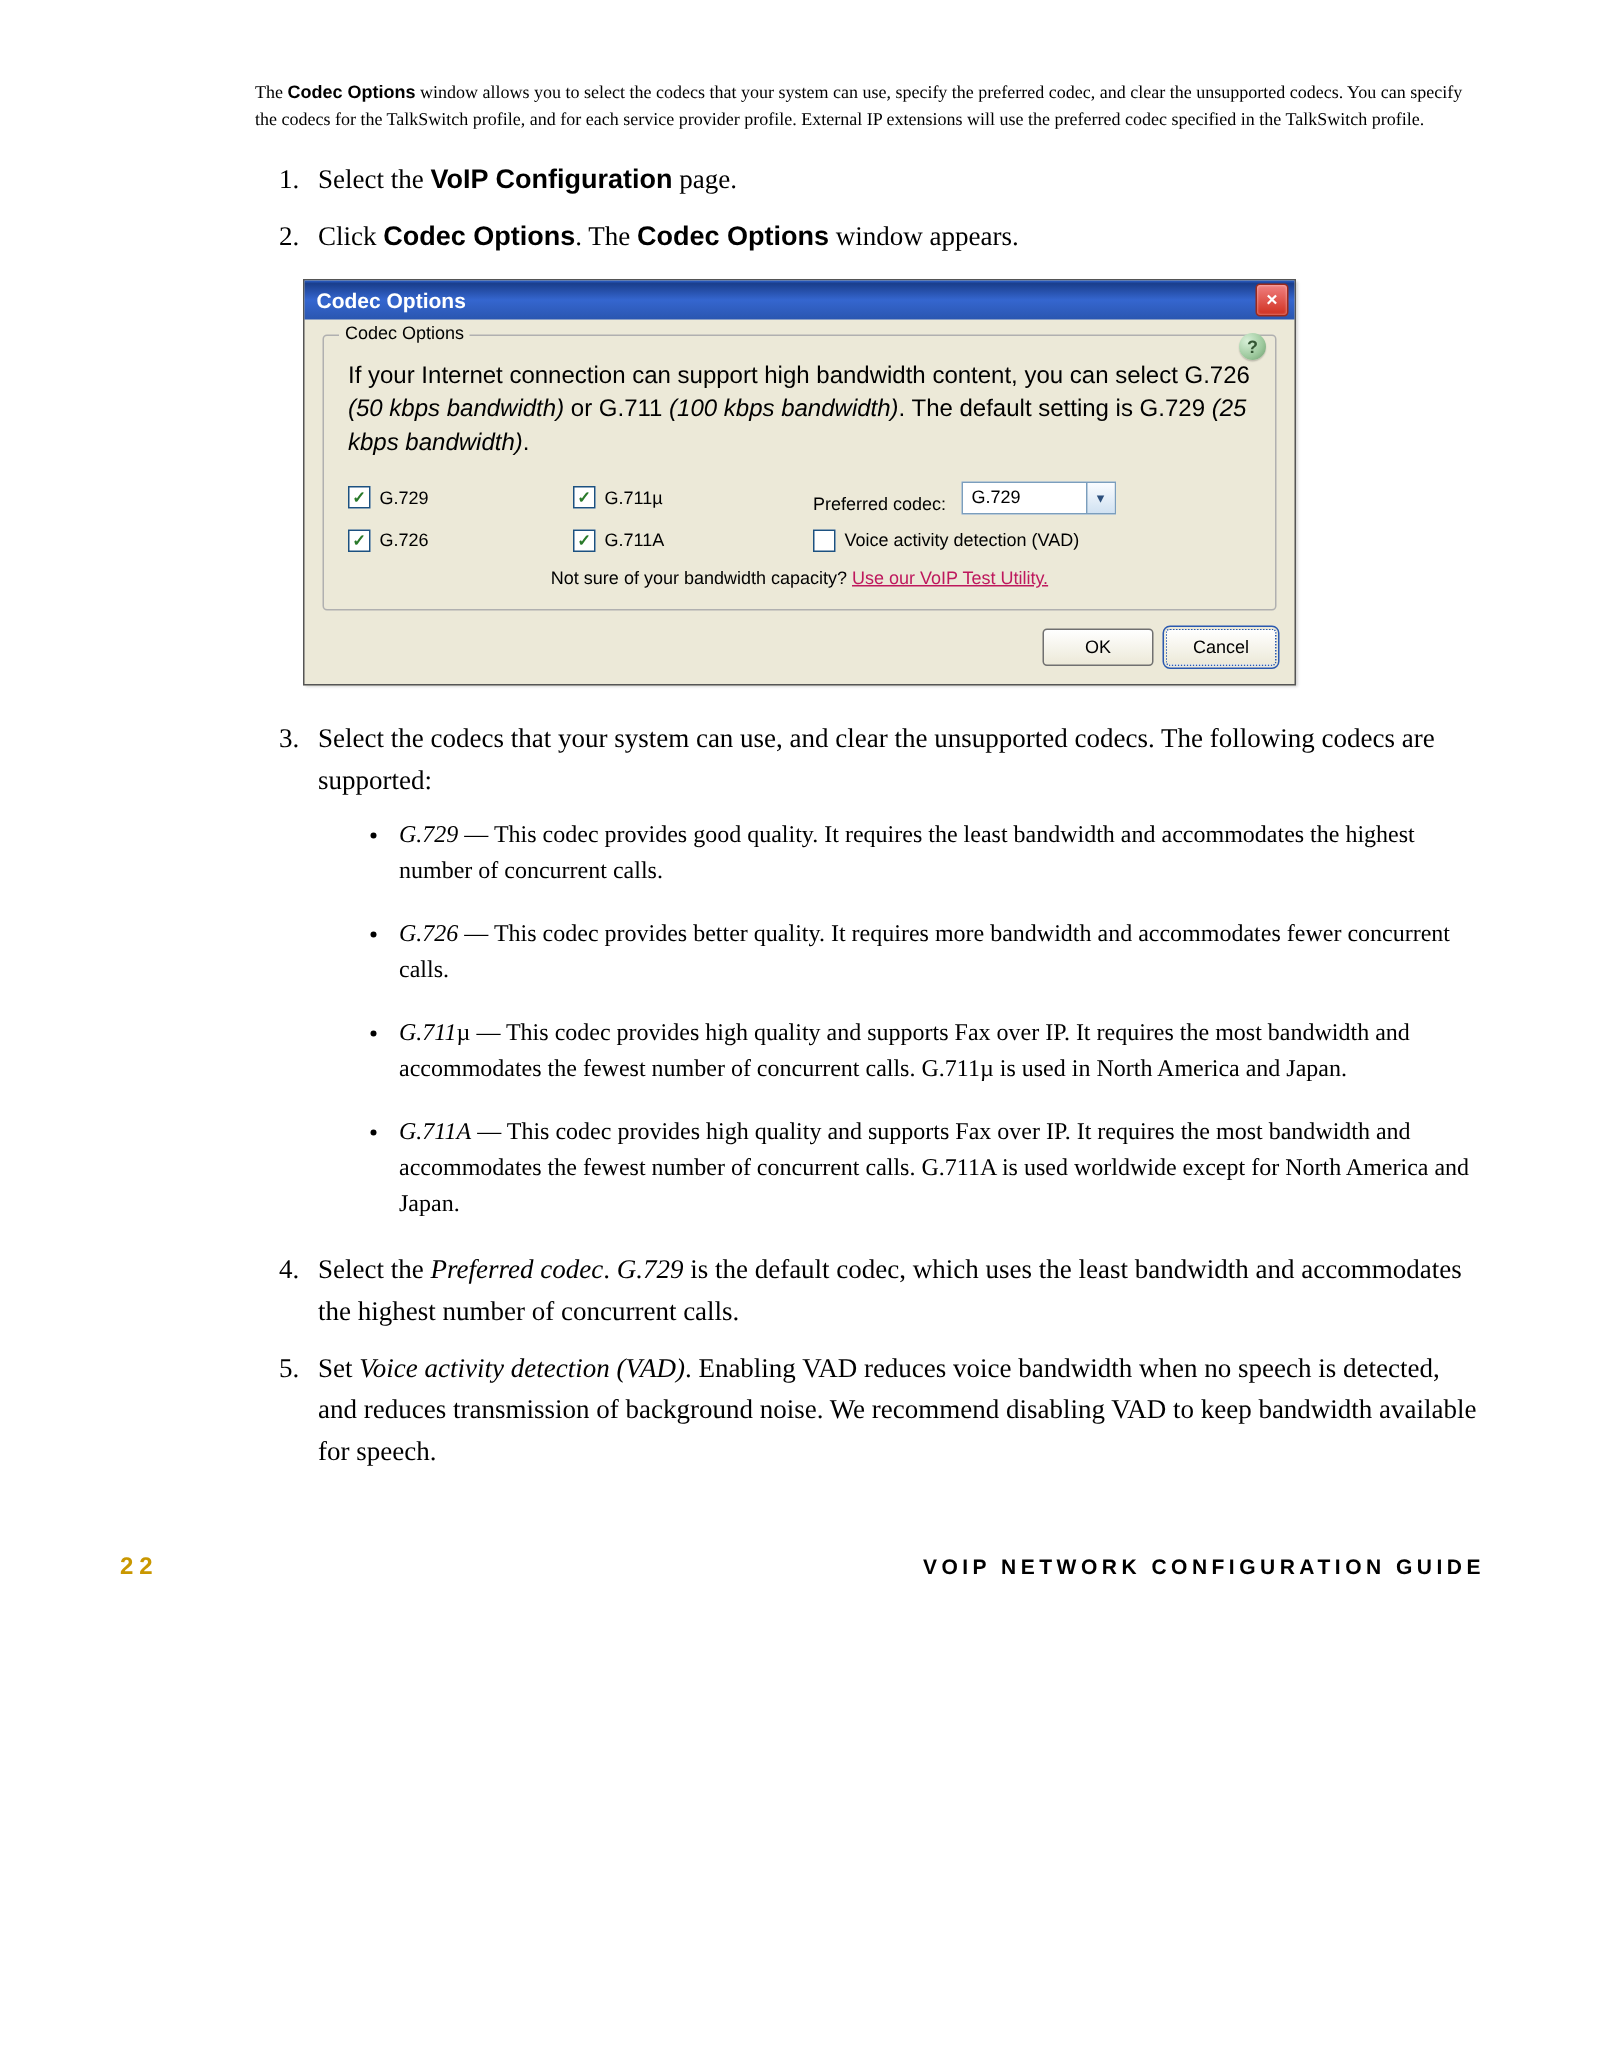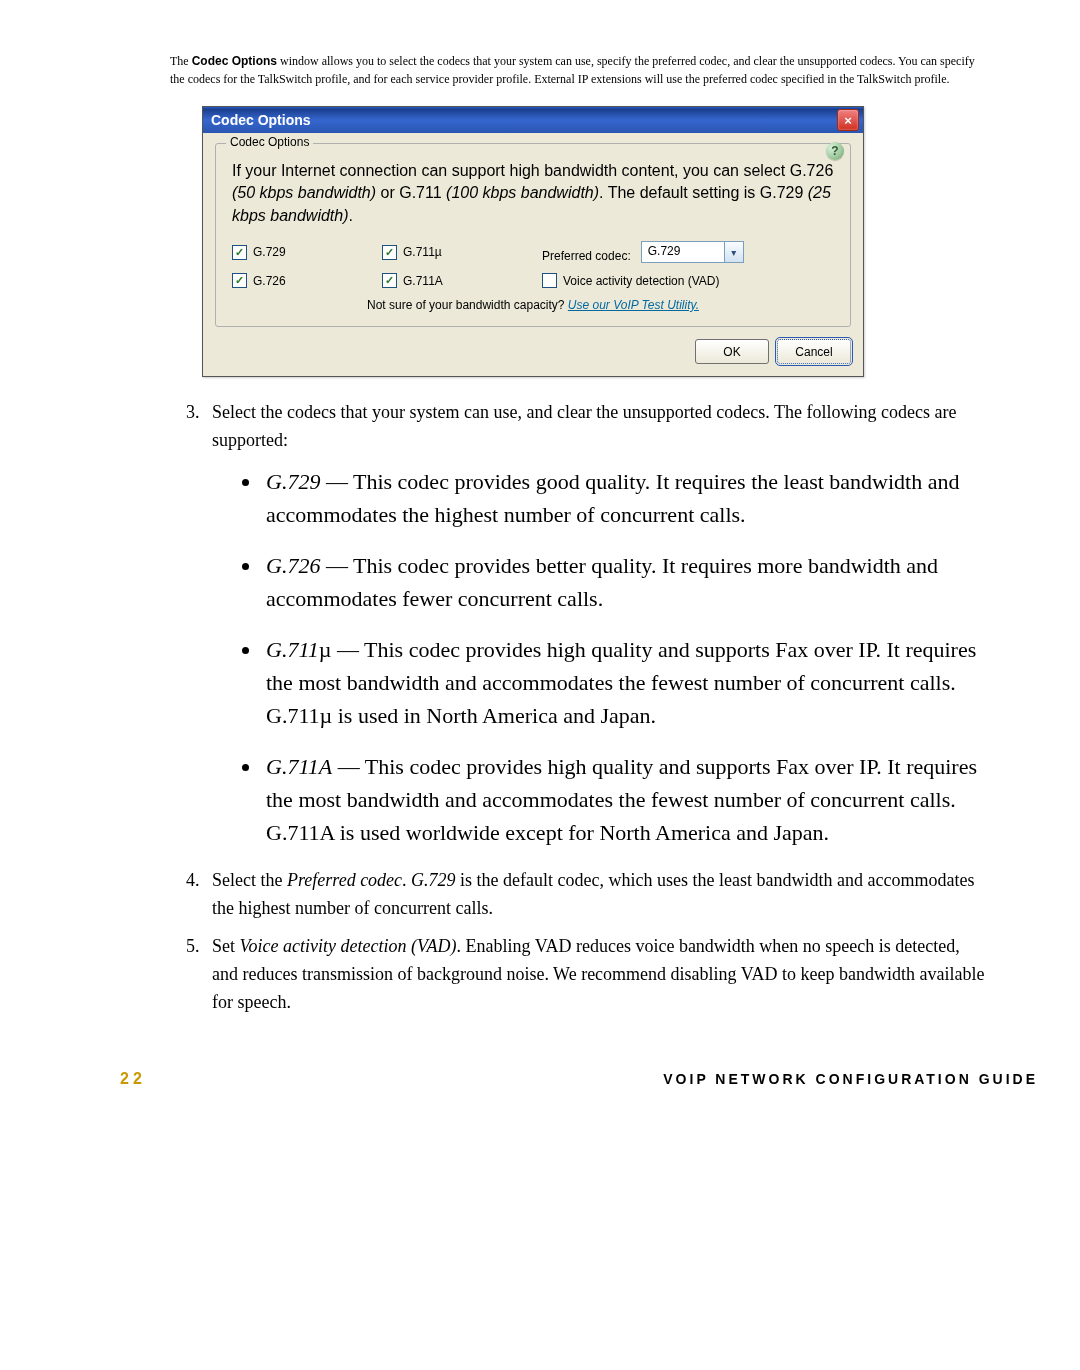--- a/index.html
+++ b/index.html
@@ -156,21 +156,21 @@
     background: linear-gradient(to bottom, #fafcff, #d1e2f2);
     border-left: 1px solid #7b9ebd;
     display: flex; align-items: center; justify-content: center;
     font-size: 10px; color: #2c4f7c;
   }
   .hint {
     text-align: center;
     font-size: 12px;
     margin-top: 10px;
   }
-  .hint .link { color: #0369a1; text-decoration: underline; cursor: pointer; font-style: italic; }
+  .hint .link { color: #be185d; text-decoration: underline; cursor: pointer; }
   .dialog-buttons {
     display: flex;
     justify-content: flex-end;
     gap: 8px;
     margin-top: 12px;
   }
   .winbtn {
     min-width: 72px;
     height: 23px;
     border: 1px solid #707070;
@@ -184,33 +184,32 @@
     border: 1px dotted #2a59b0;
     outline: 1px solid #2a59b0;
     outline-offset: 1px;
   }
   ul.bullets {
     list-style: disc;
     padding-left: 28px;
     margin: 10px 0 16px 22px;
   }
   ul.bullets > li {
-    font-size: 22px;
+    font-size: 16px;
     line-height: 1.5;
     padding-left: 4px;
     margin-bottom: 18px;
   }
   .ital { font-style: italic; }
   .footer {
     display: flex;
     justify-content: space-between;
     align-items: baseline;
-    padding: 0 42px 40px 80px;
+    padding: 0 90px 40px 80px;
     font-family: 'Trebuchet MS', Verdana, sans-serif;
-    margin-left: 40px;
   }
   .page-num {
     color: #c99700;
     font-weight: bold;
     letter-spacing: 4px;
     font-size: 16px;
   }
   .footer-title {
     color: #000000;
     font-weight: bold;
@@ -220,20 +219,28 @@
 </style>
 </head>
 <body>
 
 <div class="page">
 
   <p class="body-text">
     <span>The </span><span class="bold">Codec Options</span><span> window allows you to select the codecs that your system can use, specify the preferred codec, and clear the unsupported codecs. You can specify the codecs for the TalkSwitch profile, and for each service provider profile. External IP extensions will use the preferred codec specified in the TalkSwitch profile.</span>
   </p>
 
+  <ol class="numbered">
+    <li>
+      <span>Select the </span><span class="bold">VoIP Configuration</span><span> page.</span>
+    </li>
+    <li>
+      <span>Click </span><span class="bold">Codec Options</span><span>. The </span><span class="bold">Codec Options</span><span> window appears.</span>
+    </li>
+  </ol>
 
   <div class="dialog-wrap">
     <div class="dialog">
       <div class="titlebar">
         <span>Codec Options</span>
         <div class="closebtn">
             <span>×</span>
           </div>
       </div>
       <div class="dialog-body">

